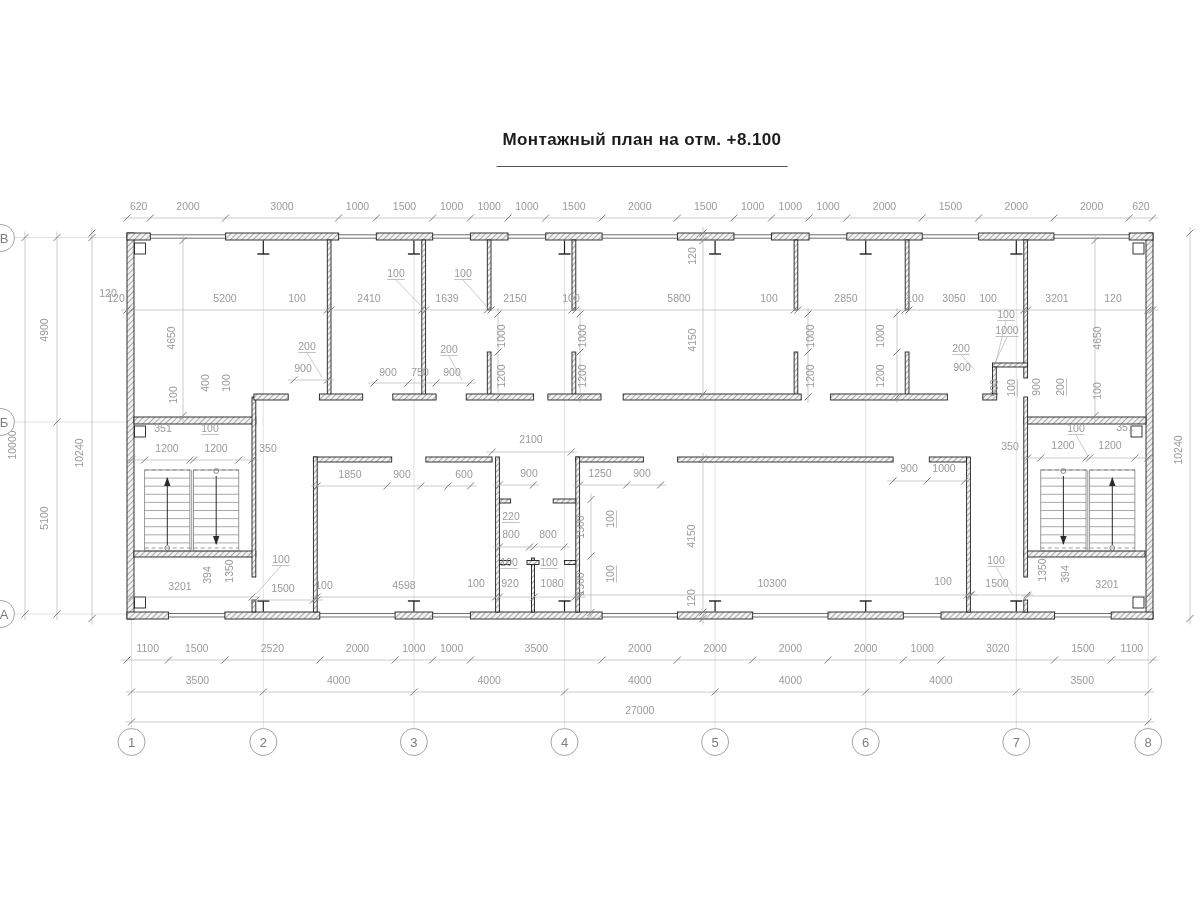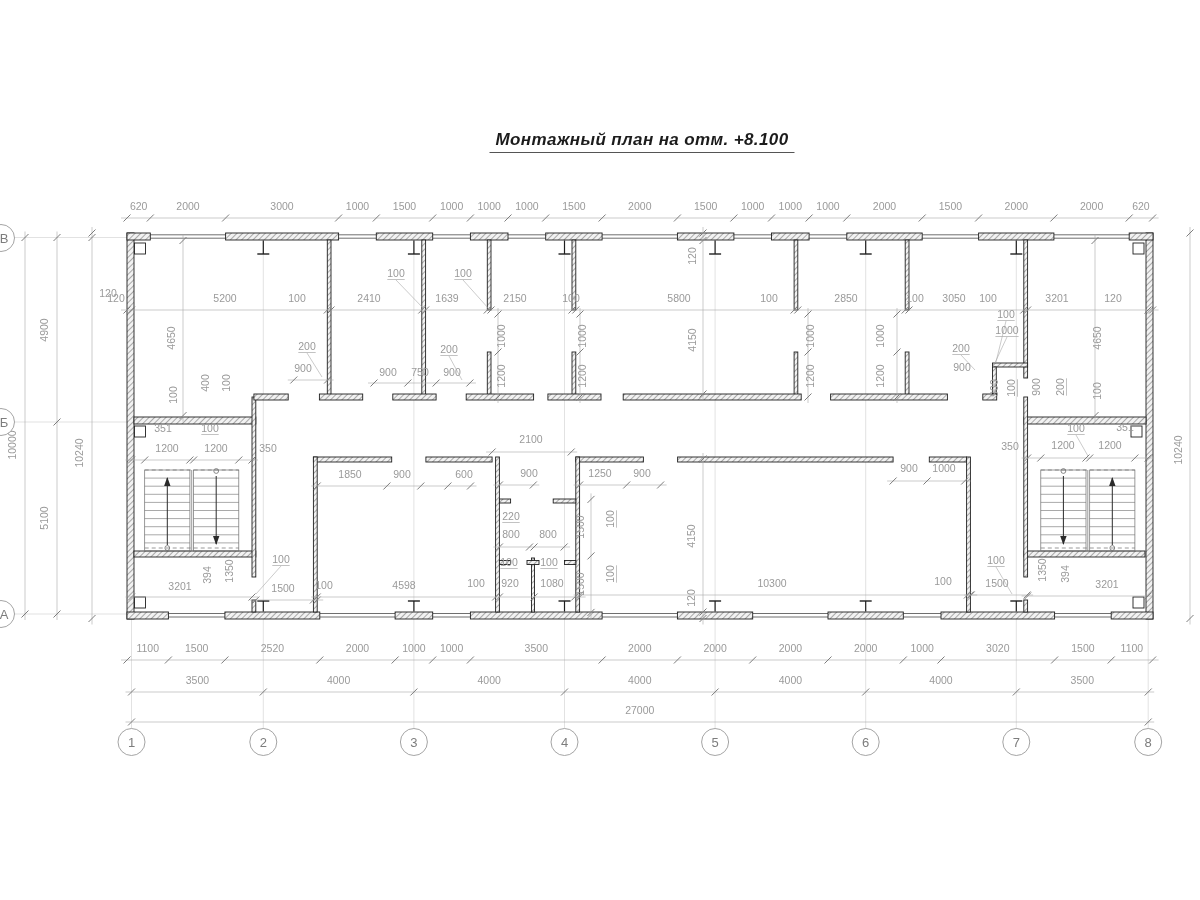--- a/index.html
+++ b/index.html
@@ -1,20 +1,20 @@
 <!DOCTYPE html>
 <html><head>
 <meta charset="utf-8">
 <style>
   html,body{margin:0;padding:0;background:#ffffff;}
   #stage{position:relative;width:1200px;height:900px;background:#fff;overflow:hidden;
          font-family:"Liberation Sans",sans-serif;}
   #title{position:absolute;top:130px;left:642px;transform:translateX(-50%);
-         font-family:"Liberation Sans",sans-serif;font-size:17px;font-style:italic;
-         font-weight:600;color:#1c1c1c;border-bottom:1px solid #555;padding:0 6px 2px 6px;
+         font-family:"Liberation Sans",sans-serif;font-size:17px;
+         font-weight:600;color:#1c1c1c;border-bottom:1px solid #555;padding:0 6px 16px 6px;
          letter-spacing:.4px;white-space:nowrap;}
   svg{position:absolute;top:0;left:0;}
 </style>
 </head>
 <body>
 
 <div id="stage">
   <div id="title">Монтажный план на отм. +8.100</div>
   <svg id="plan-svg" width="1200" height="900" viewBox="0 0 1200 900">
       <defs>

